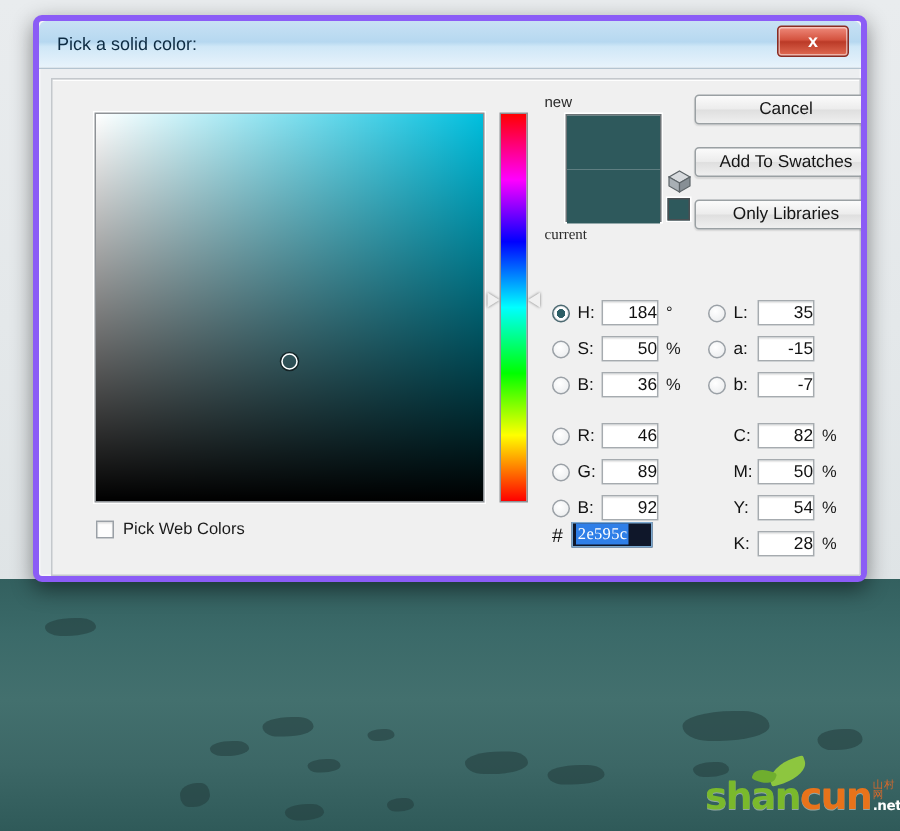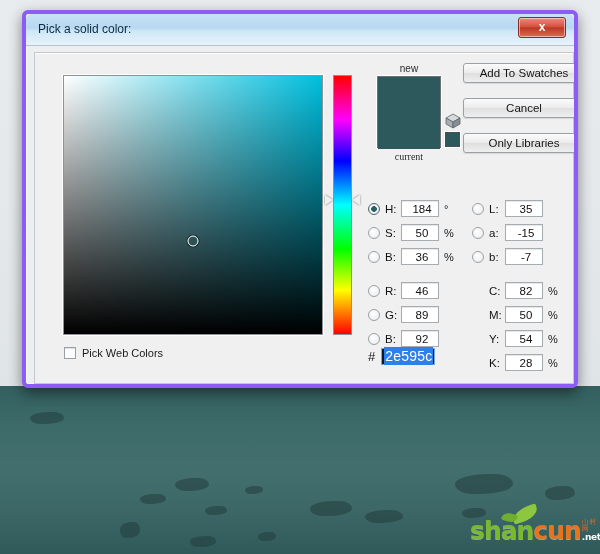--- a/index.html
+++ b/index.html
@@ -37,21 +37,21 @@
     position: absolute;
     background: rgba(34,60,60,.55);
     border-radius: 58% 30% 58% 30% / 50%;
   }
 
   
   #watermark {
     position: absolute;
     left: 470px; top: 518px;
     display: flex;
-    align-items: center;
+    align-items: flex-end;
     font-family: "DejaVu Sans", sans-serif;
   }
   .wm-leaf {
     position: absolute;
     left: 42px; top: -11px;
     width: 26px; height: 14px;
     background: #8dc63f;
     border-radius: 80% 10% 70% 10%;
     transform: rotate(-18deg);
   }
@@ -188,21 +188,21 @@
   .cbox {
     width: 12px; height: 12px;
     background: #fdfdfd;
     border: 1px solid #9aa0a6;
     box-shadow: 0 1px 1px rgba(0,0,0,.12) inset;
     margin-right: 6px;
   }
 
   
   #preview { position: absolute; left: 328px; top: 10px; width: 92px; }
-  .pv-label { font-size: 10px; color: #2a2a2a; text-align: center; }
+  .pv-label { font-size: 10px; color: #2a2a2a; text-align: left; }
   .pv-box {
     width: 64px; height: 72px;
     margin: 2px auto 0 auto;
     border: 1px solid #6c7376;
     box-shadow: 0 0 0 1px #fff;
   }
   .pv-new { height: 36px; }
   .pv-cur { height: 36px; }
   #gamut {
     position: absolute;
@@ -262,43 +262,43 @@
   }
   .radio.blank { visibility: hidden; }
   .f-label { width: 16px; text-align: left; }
   .f-input {
     width: 38px; height: 17px;
     background: #ffffff;
     border: 1px solid #a6abaf;
     box-shadow: 0 1px 1px rgba(0,0,0,.10) inset;
     font-size: 11.5px;
     color: #111;
-    text-align: center;
+    text-align: right;
     padding-left: 4px;
     line-height: 15px;
     font-family: "Liberation Sans", sans-serif;
   }
   .f-unit { margin-left: 5px; font-size: 11px; color: #1a1a1a; }
 
   
   #hexrow {
     position: absolute;
     left: 333px; top: 295px;
     display: flex; align-items: center;
     font-size: 12px; color: #111;
   }
   .hex-hash { margin-right: 6px; font-size: 13px; }
   .hex-input {
     width: 54px; height: 17px;
     border: 1px solid #7aa8d0;
     background: #0f172a;
     padding-left: 2px;
     line-height: 15px;
-    font-size: 14px;
-    font-family: Liberation Sans, sans-serif;
+    font-size: 11px;
+    font-family: Liberation Serif, serif;
   }
   .hex-sel {
     background: #2f7fe8;
     color: #ffffff;
     padding: 1px 1px;
     letter-spacing: .2px;
   }
 </style>
 </head>
 <body>
@@ -373,22 +373,22 @@
     <div id="gamut">
       <svg class="cube-icon" viewBox="0 0 16 16">
         <polygon points="8,1 15,5 8,9 1,5" fill="#d7dadd" stroke="#5d6468" stroke-width="0.8"></polygon>
         <polygon points="1,5 8,9 8,15 1,11" fill="#a8afb4" stroke="#5d6468" stroke-width="0.8"></polygon>
         <polygon points="15,5 8,9 8,15 15,11" fill="#878f95" stroke="#5d6468" stroke-width="0.8"></polygon>
       </svg>
       <div class="alt-swatch" style="background: rgb(46, 89, 92);"></div>
     </div>
 
     <div id="btns">
+      <div class="btn">Cancel</div>
       <div class="btn">Add To Swatches</div>
-      <div class="btn">Cancel</div>
       <div class="btn">Only Libraries</div>
     </div>
 
     <div id="value-rows">
         <div class="field-row" style="left: 333px; top: 146px;">
           <span class="radio on"></span>
           <span class="f-label">H:</span>
           <input class="f-input" type="text" value="184" style="">
           <span class="f-unit">°</span>
         </div>

